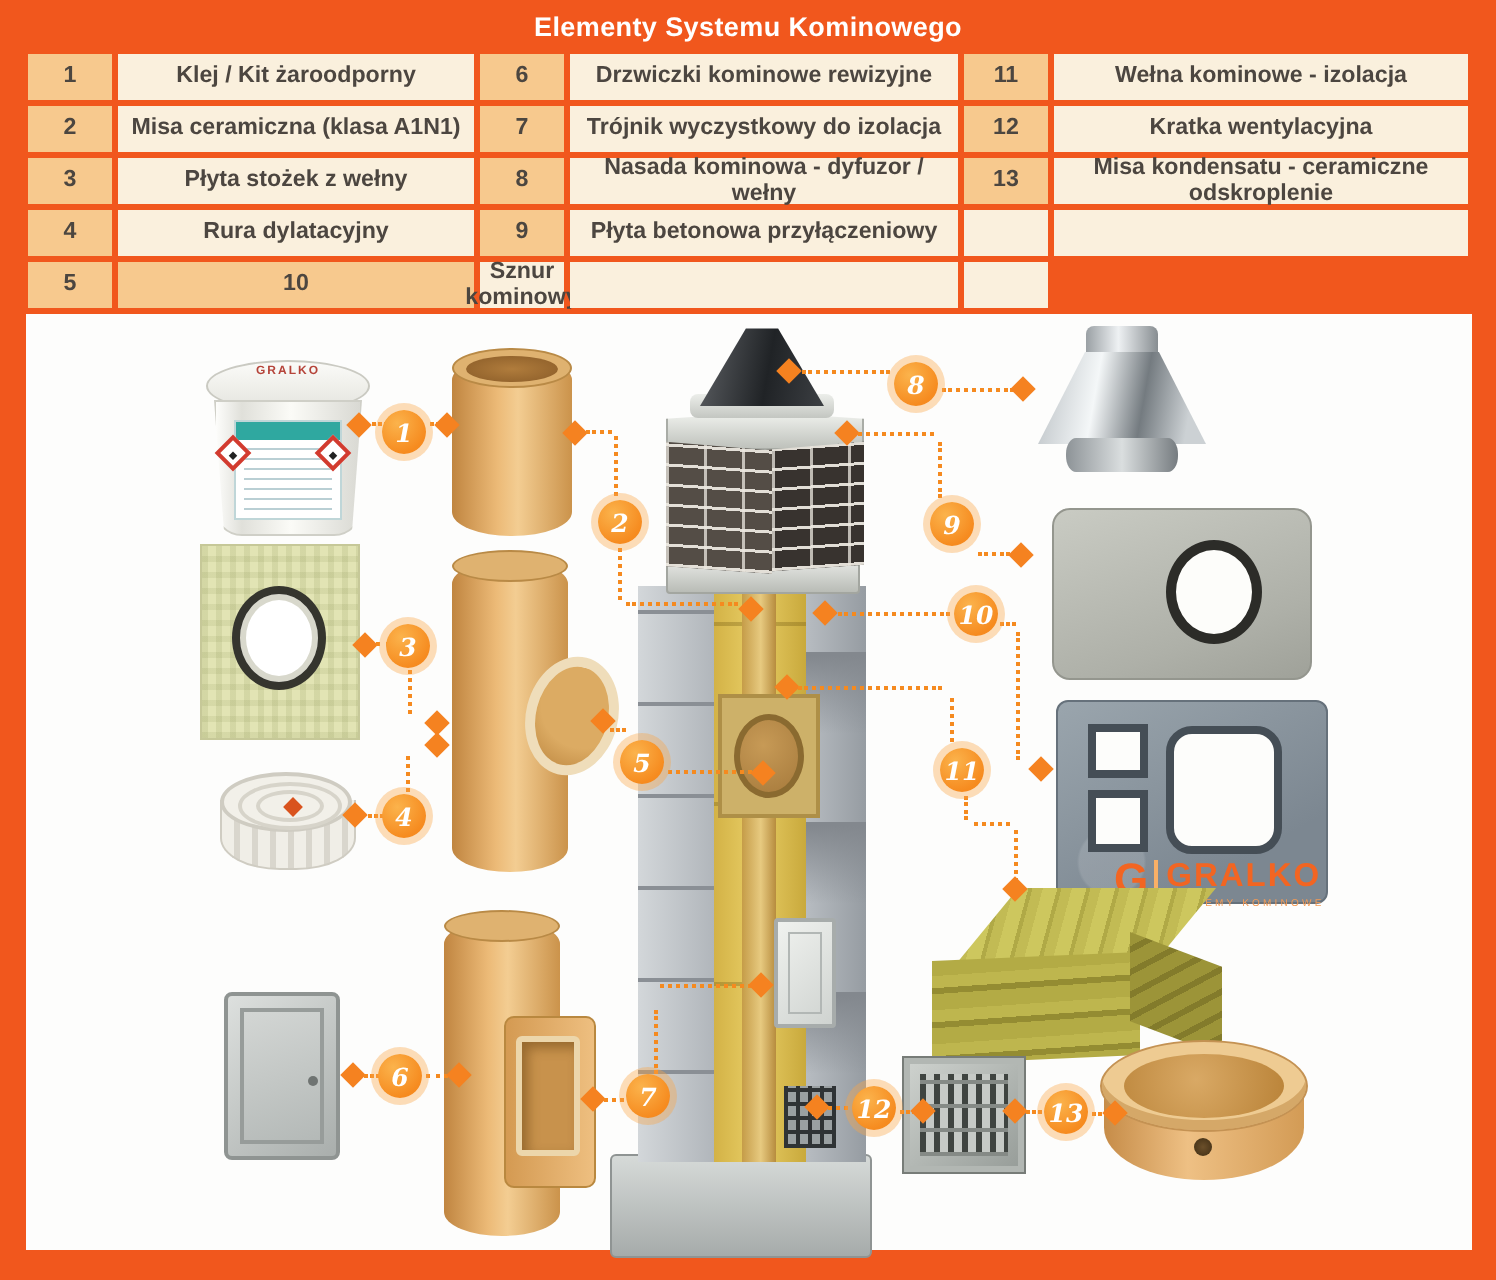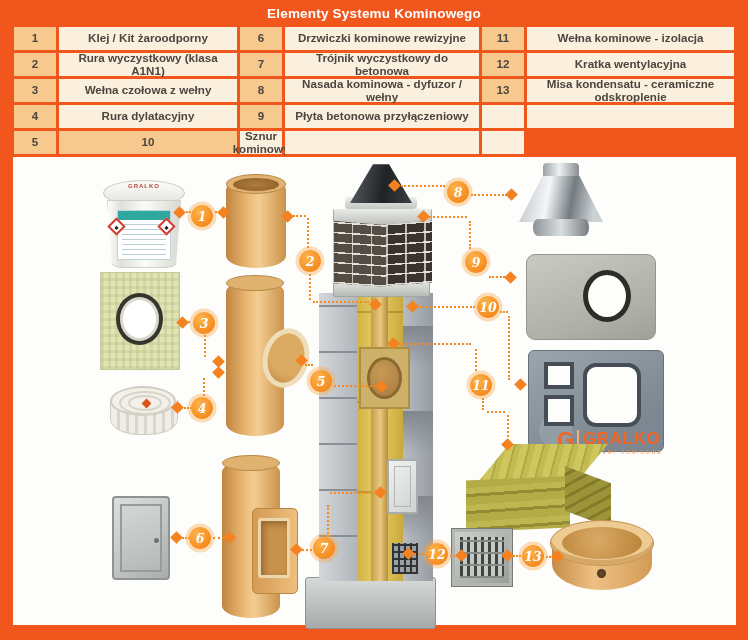--- a/index.html
+++ b/index.html
@@ -160,28 +160,28 @@
 
 <div class="legend">
   <div class="lnum">1</div>
   <div class="llabel">Klej / Kit żaroodporny</div>
   <div class="lnum">6</div>
   <div class="llabel">Drzwiczki kominowe rewizyjne</div>
   <div class="lnum">11</div>
   <div class="llabel">Wełna kominowe - izolacja</div>
 
   <div class="lnum">2</div>
-  <div class="llabel">Rura wyczystkowy (klasa A1N1)</div>
+  <div class="llabel">Misa ceramiczna (klasa A1N1)</div>
   <div class="lnum">7</div>
-  <div class="llabel">Trójnik wyczystkowy do betonowa</div>
+  <div class="llabel">Trójnik wyczystkowy do izolacja</div>
   <div class="lnum">12</div>
   <div class="llabel">Kratka wentylacyjna</div>
 
   <div class="lnum">3</div>
-  <div class="llabel">Wełna czołowa z wełny</div>
+  <div class="llabel">Płyta stożek z wełny</div>
   <div class="lnum">8</div>
   <div class="llabel">Nasada kominowa - dyfuzor / wełny</div>
   <div class="lnum">13</div>
   <div class="llabel">Misa kondensatu - ceramiczne odskroplenie</div>
 
   <div class="lnum">4</div>
   <div class="llabel">Rura dylatacyjny</div>
   <div class="lnum">9</div>
   <div class="llabel">Płyta betonowa przyłączeniowy</div>
   <div class="lnum empty"></div>

